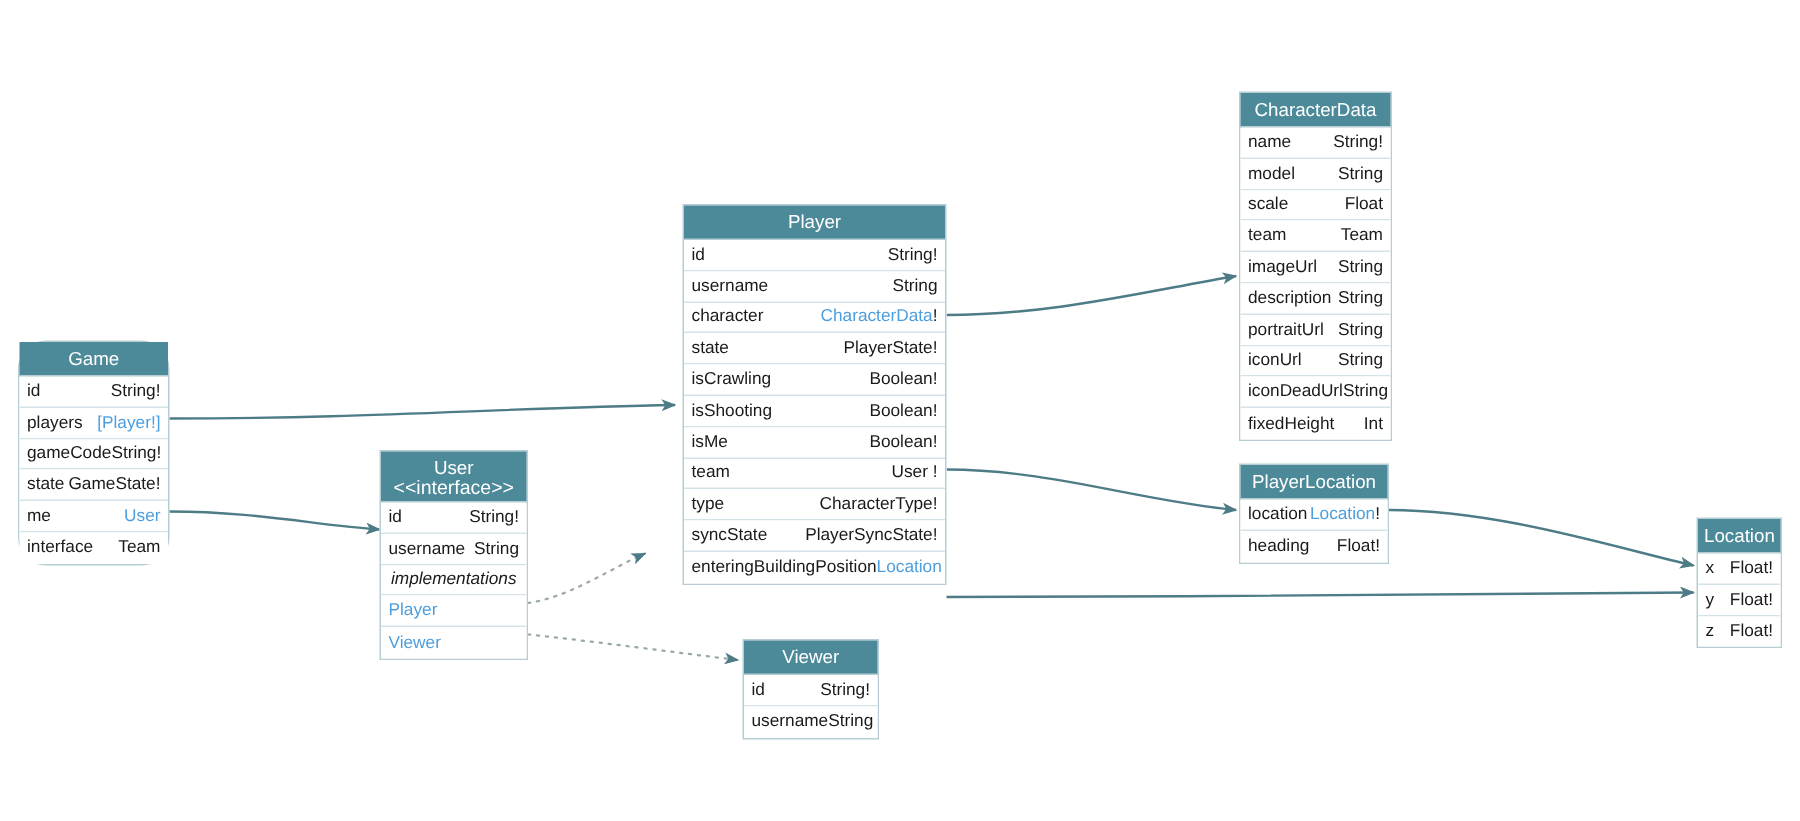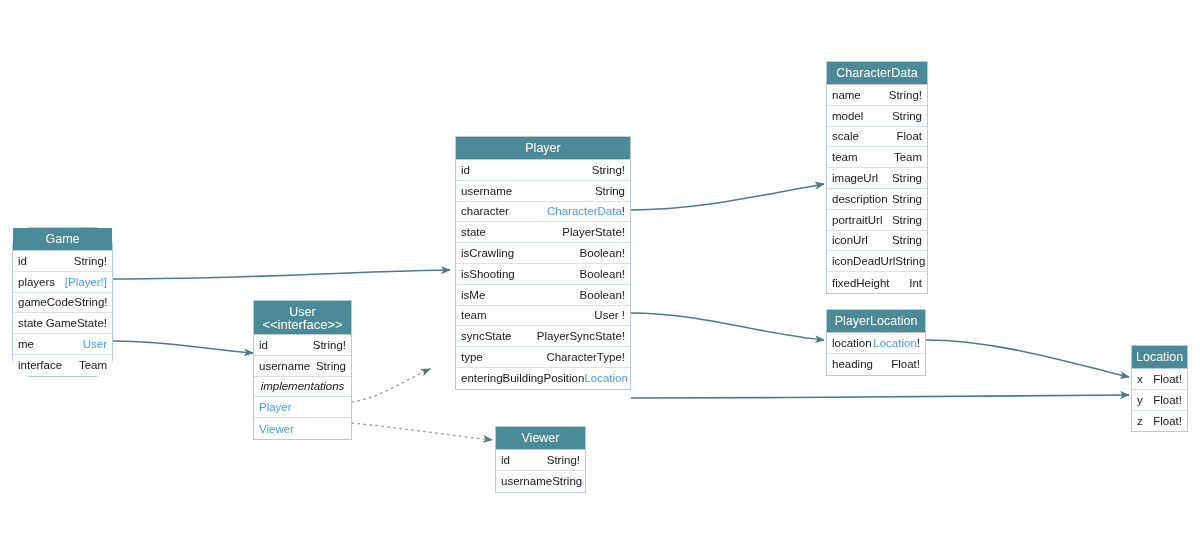--- a/index.html
+++ b/index.html
@@ -197,28 +197,28 @@
     </div>
     <div class="row">
       <span class="fname">isMe</span>
       <span class="ftype">Boolean!</span>
     </div>
     <div class="row">
       <span class="fname">team</span>
       <span class="ftype">User !</span>
     </div>
     <div class="row">
+      <span class="fname">type</span>
+      <span class="ftype">CharacterType!</span>
+    </div>
+    <div class="row">
       <span class="fname">syncState</span>
       <span class="ftype">PlayerSyncState!</span>
     </div>
     <div class="row">
-      <span class="fname">type</span>
-      <span class="ftype">CharacterType!</span>
-    </div>
-    <div class="row">
       <span class="fname">enteringBuildingPosition</span>
       <span class="ftype link">Location</span>
     </div>
   </div>
 
   <div class="entity" style="left:495px; top:426px; width:91px;">
     <div class="entity-header">Viewer</div>
     <div class="row">
       <span class="fname">id</span>
       <span class="ftype">String!</span>

